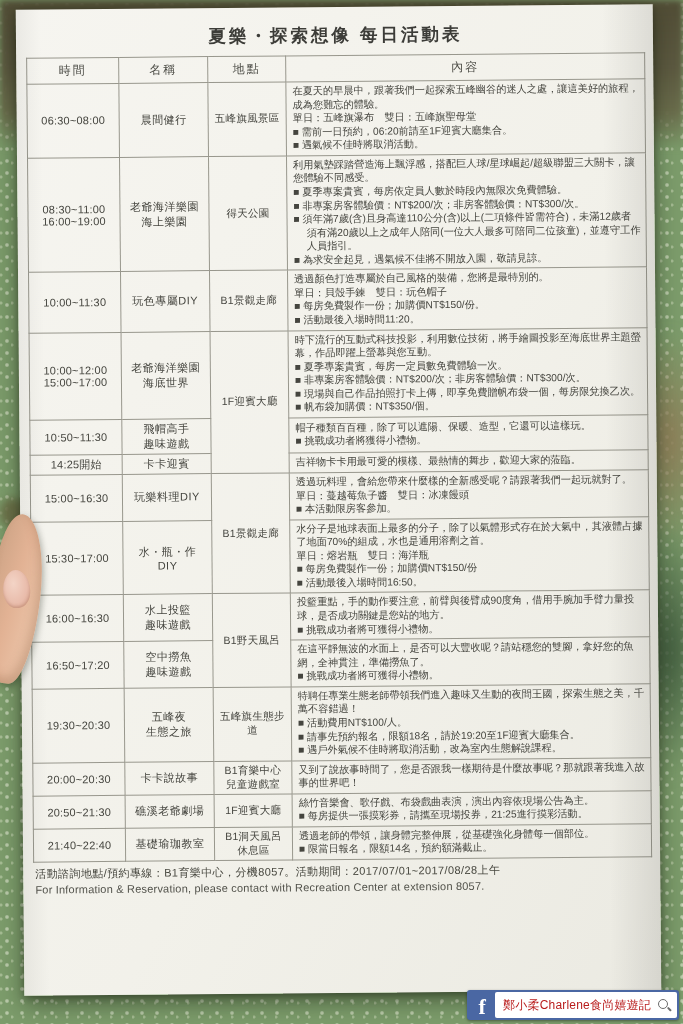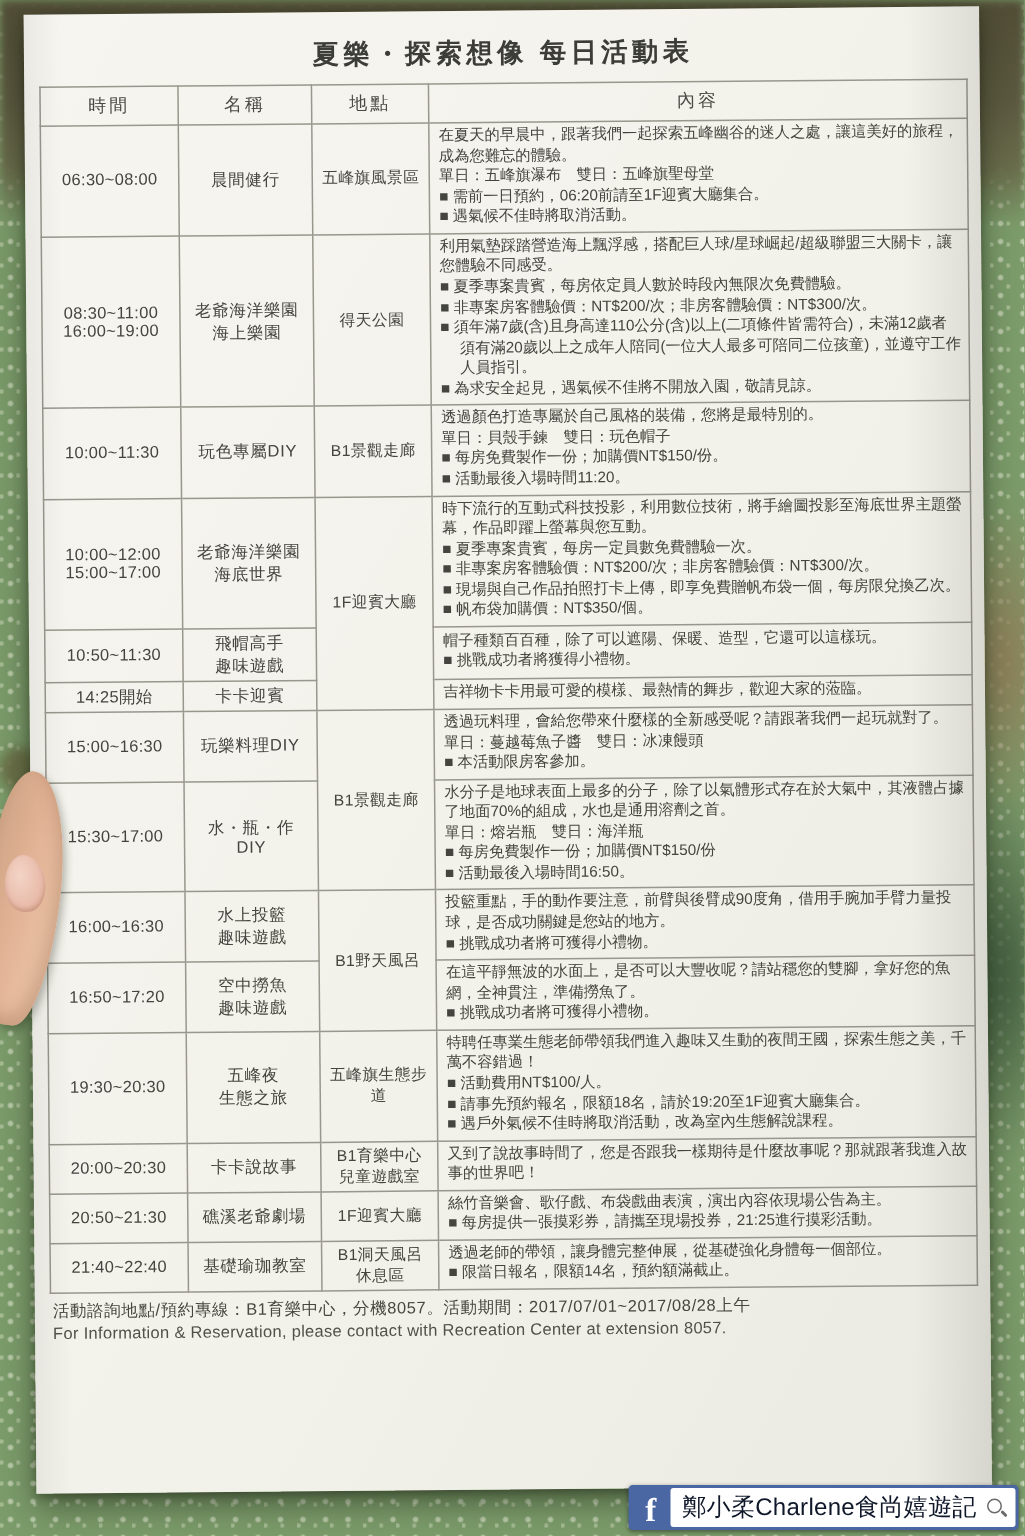--- a/index.html
+++ b/index.html
@@ -96,21 +96,21 @@
   }
   .fb .f-logo {
     width:26px; height:26px; display:flex; align-items:flex-end; justify-content:center;
     color:#fff; font-size:22px; font-weight:bold; font-family:"Liberation Serif","DejaVu Serif",serif;
     line-height:.95;
   }
   .fb .fb-field {
     height:26px; background:#fff; border-radius:2px;
     display:flex; align-items:center; padding:0 6px 0 8px;
   }
-  .fb .fb-text { font-size:16px; color:#0f172a; letter-spacing:.2px; }
+  .fb .fb-text { font-size:12px; color:#b91c1c; letter-spacing:.2px; }
   .fb .mag { position:relative; width:14px; height:14px; margin-left:6px; }
   .fb .mag::before {
     content:""; position:absolute; left:1px; top:1px; width:8px; height:8px;
     border:1.6px solid #6b6b6b; border-radius:50%;
   }
   .fb .mag::after {
     content:""; position:absolute; left:9.5px; top:9.5px; width:4.5px; height:1.8px;
     background:#6b6b6b; transform:rotate(45deg); border-radius:1px;
   }
 </style>

